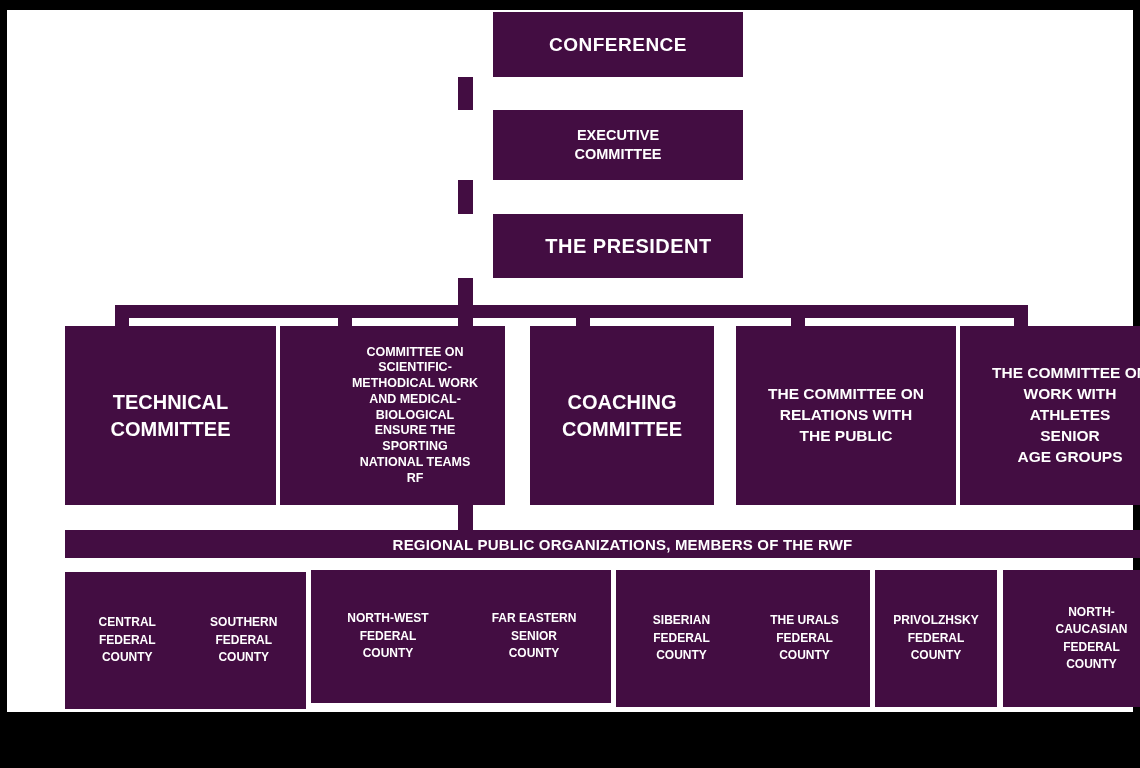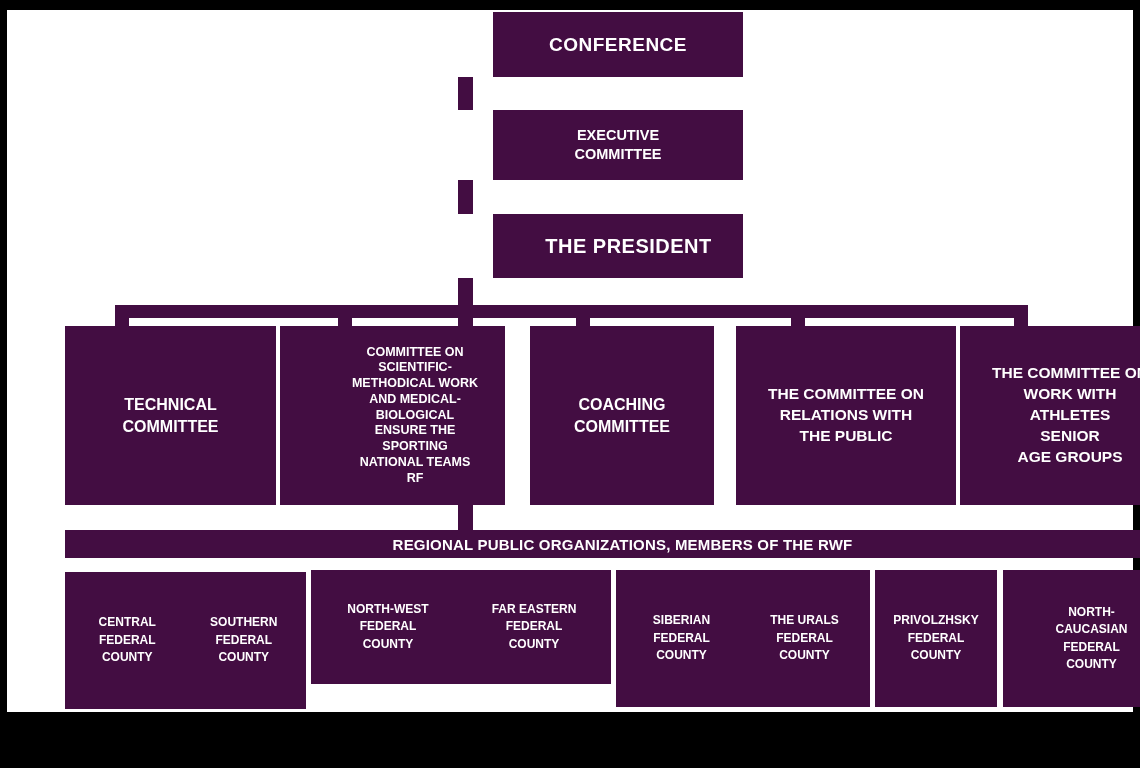--- a/index.html
+++ b/index.html
@@ -9,21 +9,21 @@
   }
   .slide{position:absolute;left:7px;top:10px;width:1126px;height:702px;background:var(--slide,#fff);}
   .node{
     position:absolute;background:var(--purple,#430d42);color:var(--text,#fff);
     display:flex;align-items:center;justify-content:center;text-align:center;
     font-weight:bold;white-space:pre-line;box-sizing:border-box;margin-left:48px;
   }
   .conn{position:absolute;background:var(--purple,#430d42);}
   .lvl-big{font-size:19px;letter-spacing:.5px;}
   .lvl-mid{font-size:14.5px;line-height:1.3;}
-  .cmte{font-size:16px;line-height:1.35;}
+  .cmte{font-size:20px;line-height:1.35;}
   .cmte-small{font-size:12.5px;line-height:1.26;padding-left:45px;}
   .cmte-med{font-size:15.5px;line-height:1.35;}
   .bar-label{font-size:15px;letter-spacing:.2px;}
   .county-box{padding:0 4px;}
   .county{flex:1;font-size:12px;line-height:1.45;font-weight:bold;white-space:pre-line;text-align:center;}
 </style>
 </head>
 <body>
 
 <div class="stage" style="--purple: #430d42; --frame: #000000; --slide: #ffffff; --text: #ffffff;">
@@ -79,26 +79,26 @@
 
   <div class="node county-box" style="left:17px;top:572px;width:241px;height:137px;">
     <div class="county">CENTRAL
 FEDERAL
 COUNTY</div>
     <div class="county">SOUTHERN
 FEDERAL
 COUNTY</div>
   </div>
 
-  <div class="node county-box" style="left:263px;top:570px;width:300px;height:114px;">
+  <div class="node county-box" style="left:263px;top:570px;width:300px;height:133px;">
     <div class="county">NORTH-WEST
 FEDERAL
 COUNTY</div>
     <div class="county">FAR EASTERN
-FEDERAL
+SENIOR
 COUNTY</div>
   </div>
 
   <div class="node county-box" style="left:568px;top:570px;width:254px;height:137px;">
     <div class="county">SIBERIAN
 FEDERAL
 COUNTY</div>
     <div class="county">THE URALS
 FEDERAL
 COUNTY</div>

